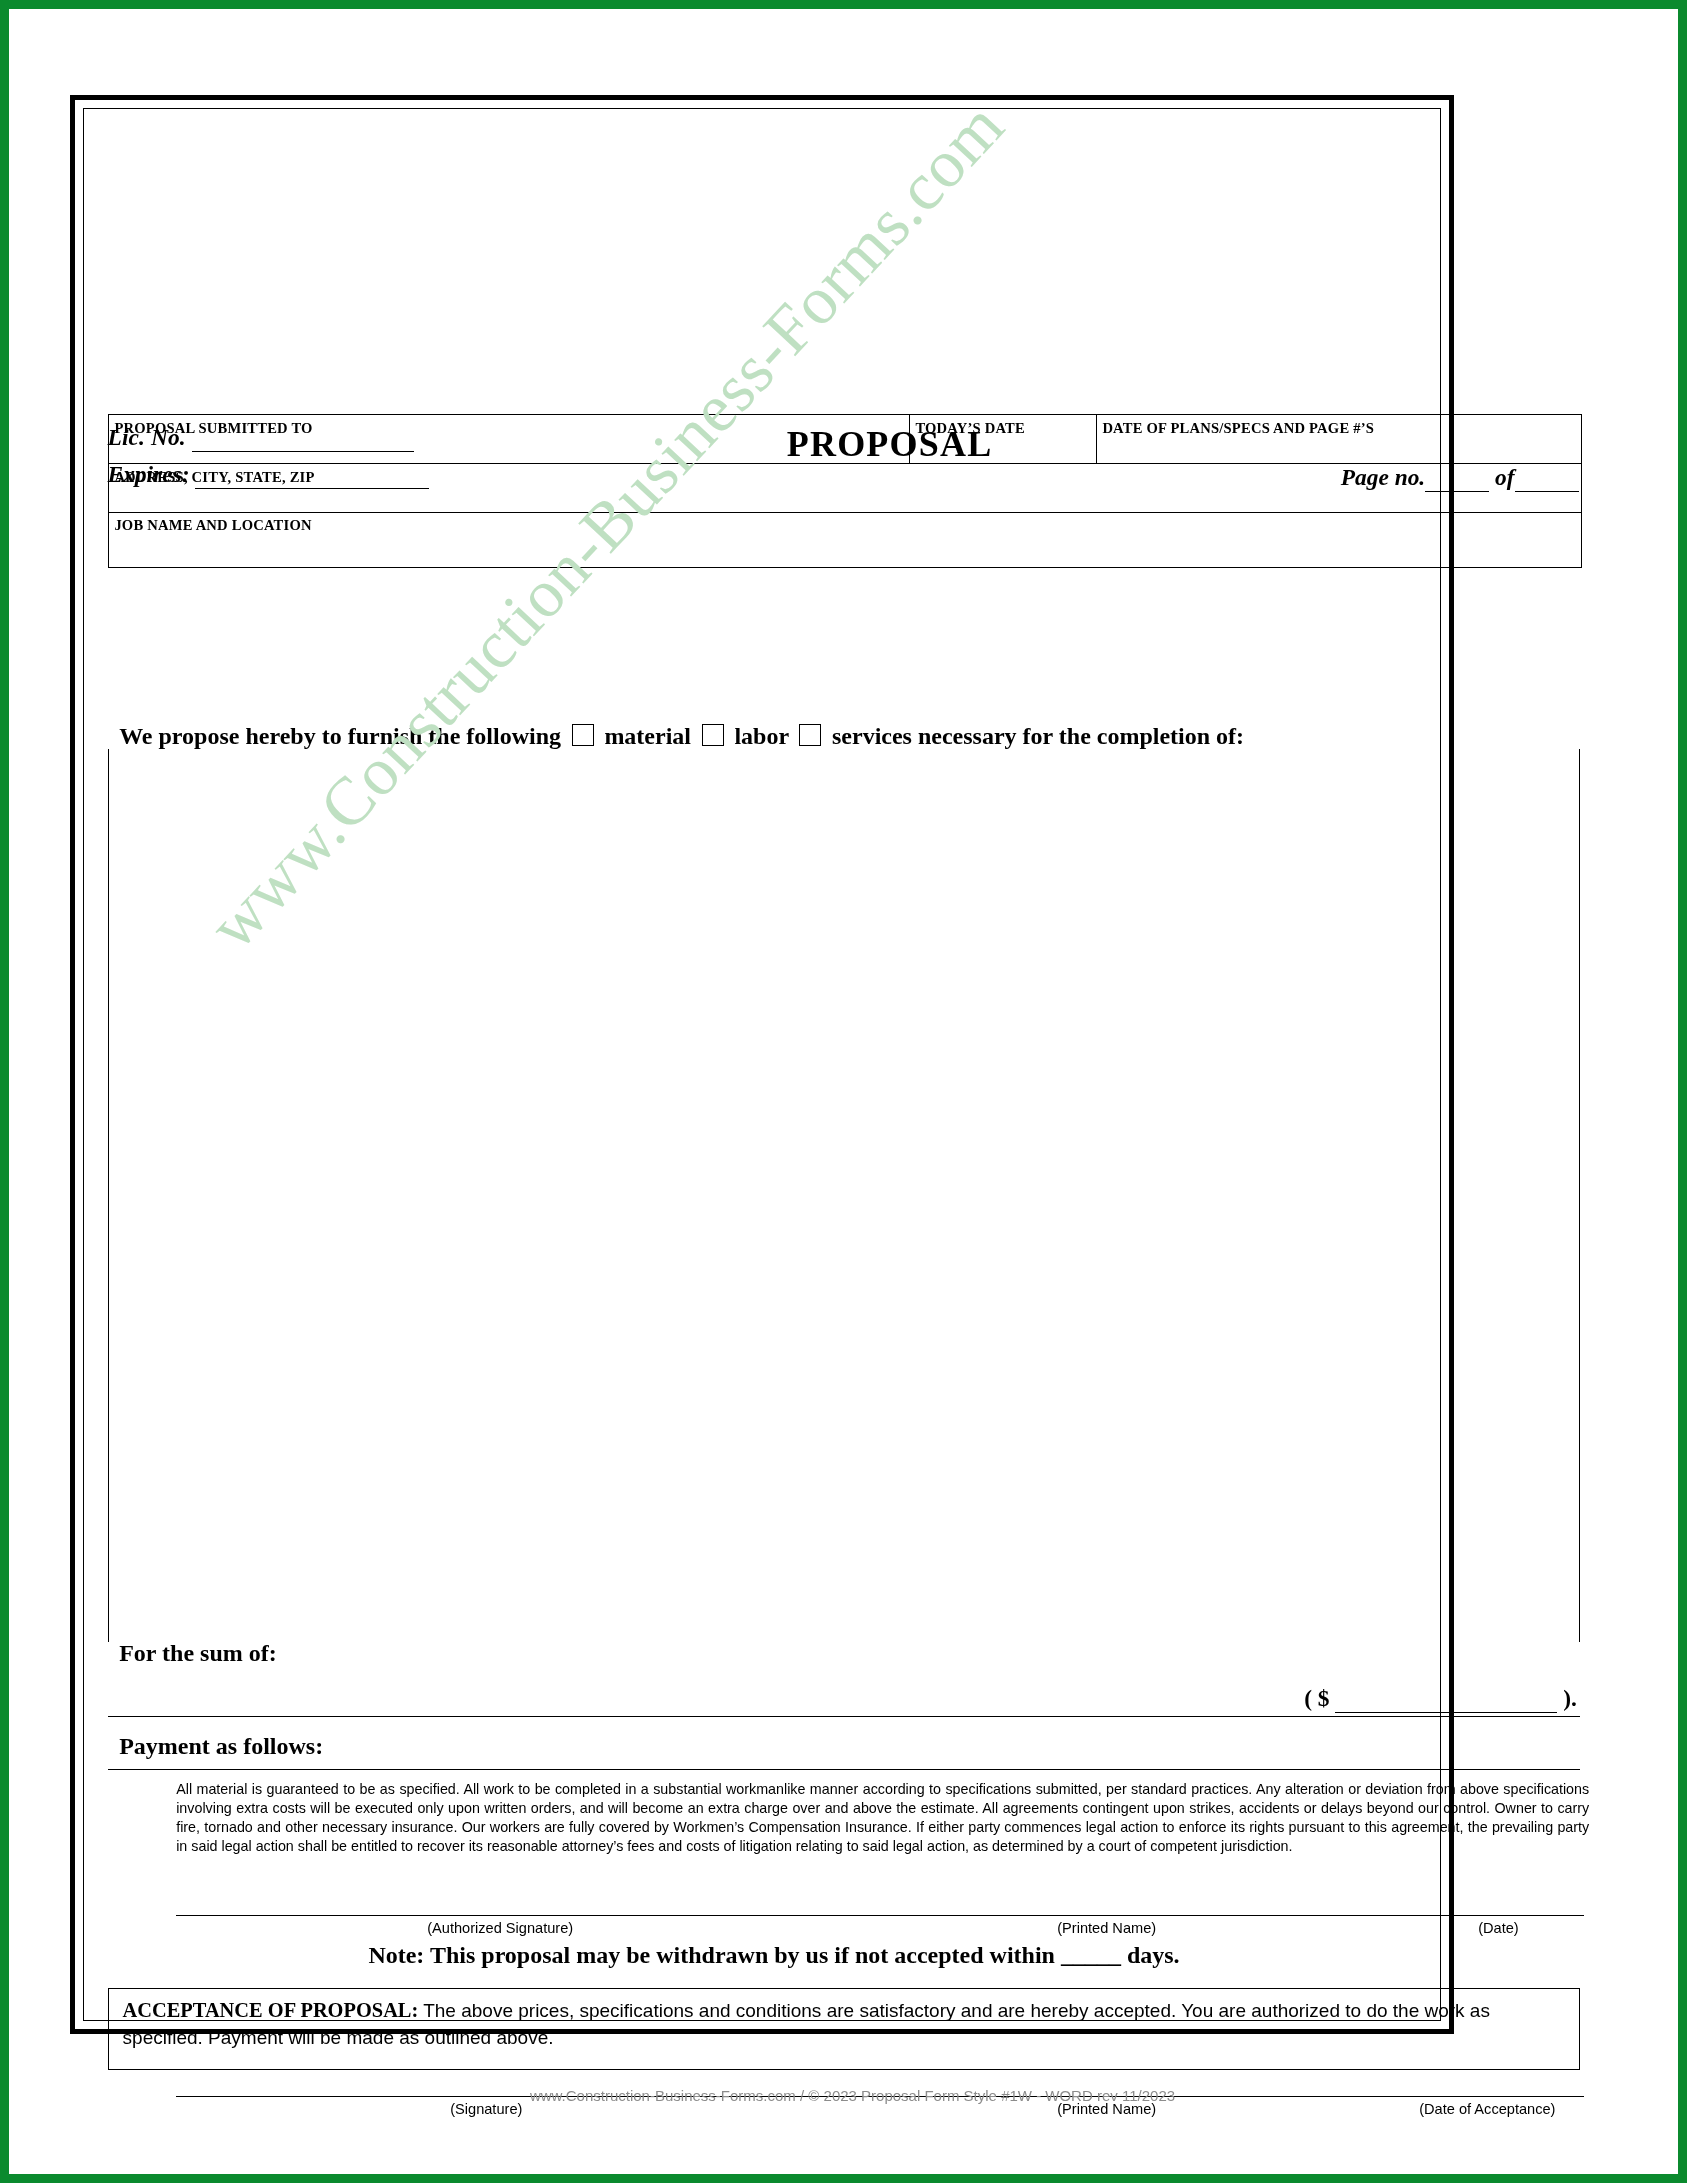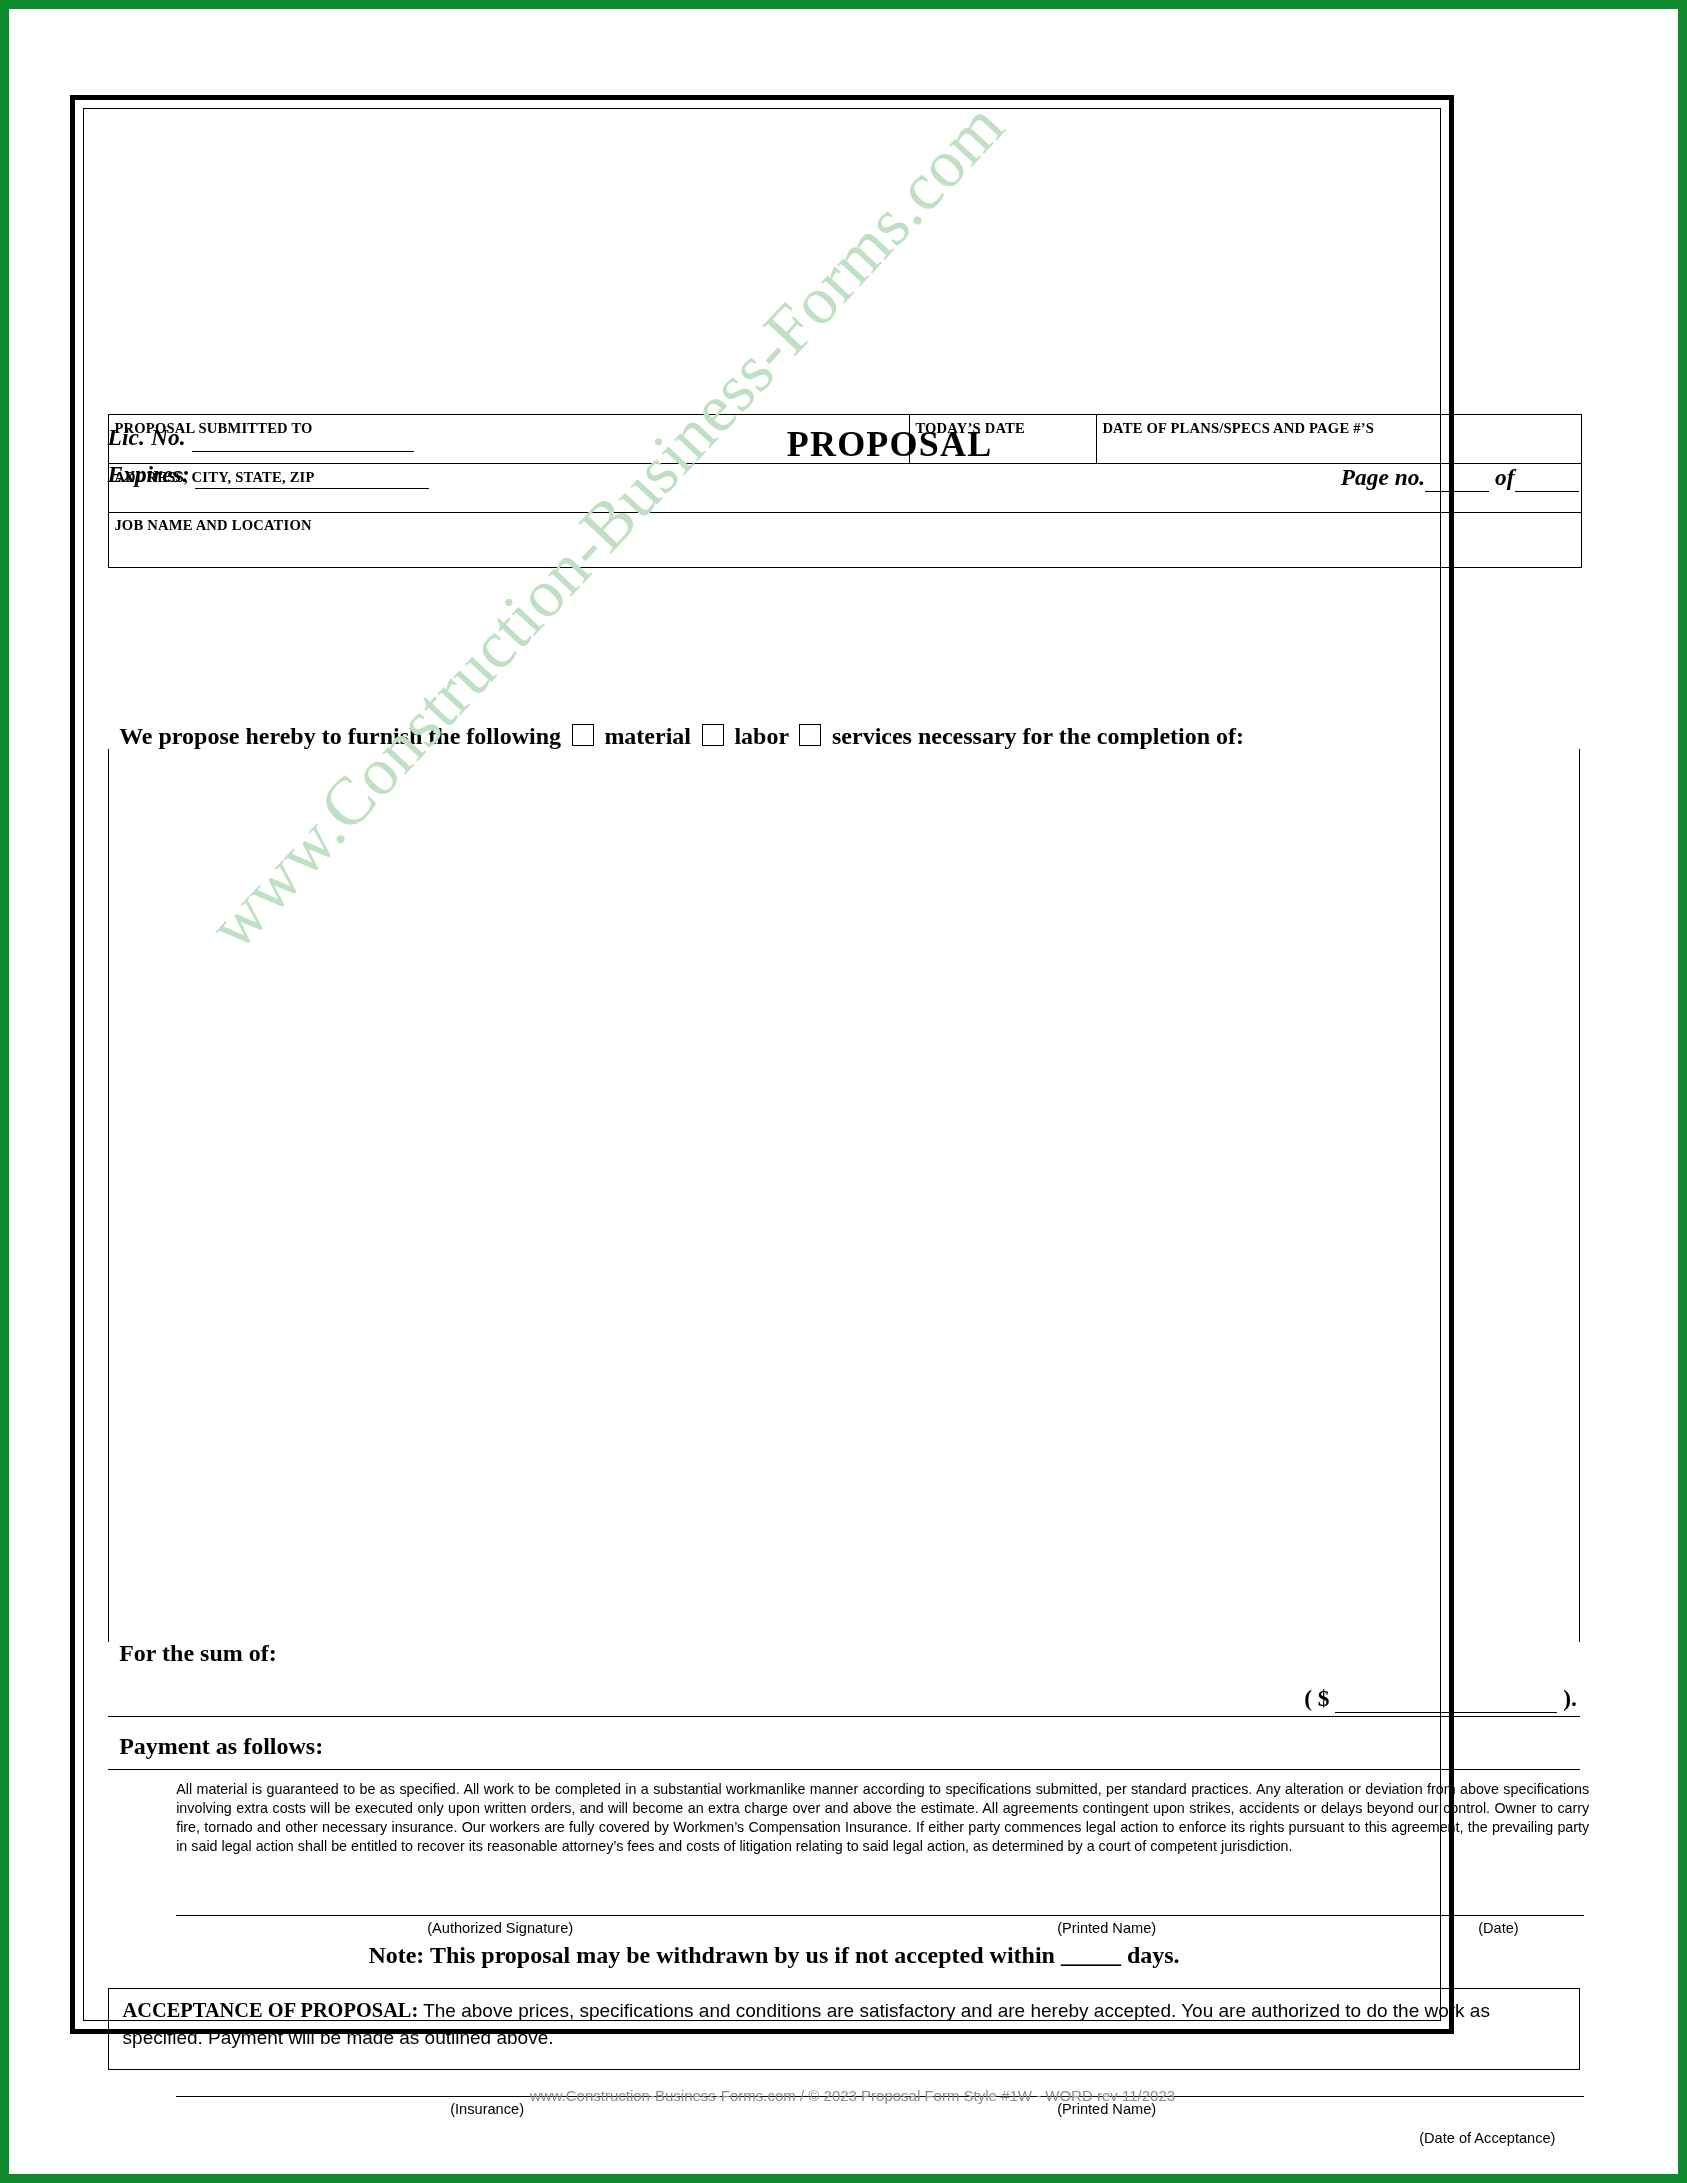--- a/index.html
+++ b/index.html
@@ -286,21 +286,21 @@
     height: 23.4px;
   }
   .accept-sig-caps span {
     position: absolute;
     font-family: "Liberation Sans", sans-serif;
     font-size: 14.6px;
     white-space: nowrap;
   }
   .ac1 { left: 274px; }
   .ac2 { left: 881px; }
-  .ac3 { left: 1243px; margin-top: 29px; }
+  .ac3 { left: 1243px; }
 
   
   .footer {
     position: absolute;
     left: 0;
     top: 2078px;
     width: 1687px;
     text-align: center;
     font-family: "Liberation Sans", sans-serif;
     font-size: 15px;
@@ -420,21 +420,21 @@
         <div class="note-line">Note: This proposal may be withdrawn by us if not accepted within _____ days.</div>
 
         <div class="accept-box">
           <div class="accept-text">
             <b>ACCEPTANCE OF PROPOSAL:</b><span> The above prices, specifications and conditions are satisfactory and are hereby accepted.  You are authorized to do the work as specified. Payment will be made as outlined above.</span>
           </div>
         </div>
 
         <div class="accept-sig-rule"></div>
         <div class="accept-sig-caps">
-          <span class="ac1">(Insurance)</span>
+          <span class="ac1">(Signature)</span>
           <span class="ac2">(Printed  Name)</span>
           <span class="ac3">(Date of Acceptance)</span>
         </div>
 
       </div>
     </div>
   </div>
 
   <div class="footer">www.Construction-Business-Forms.com / © 2023 Proposal Form Style #1W - WORD rev 11/2023</div>
 </div>

